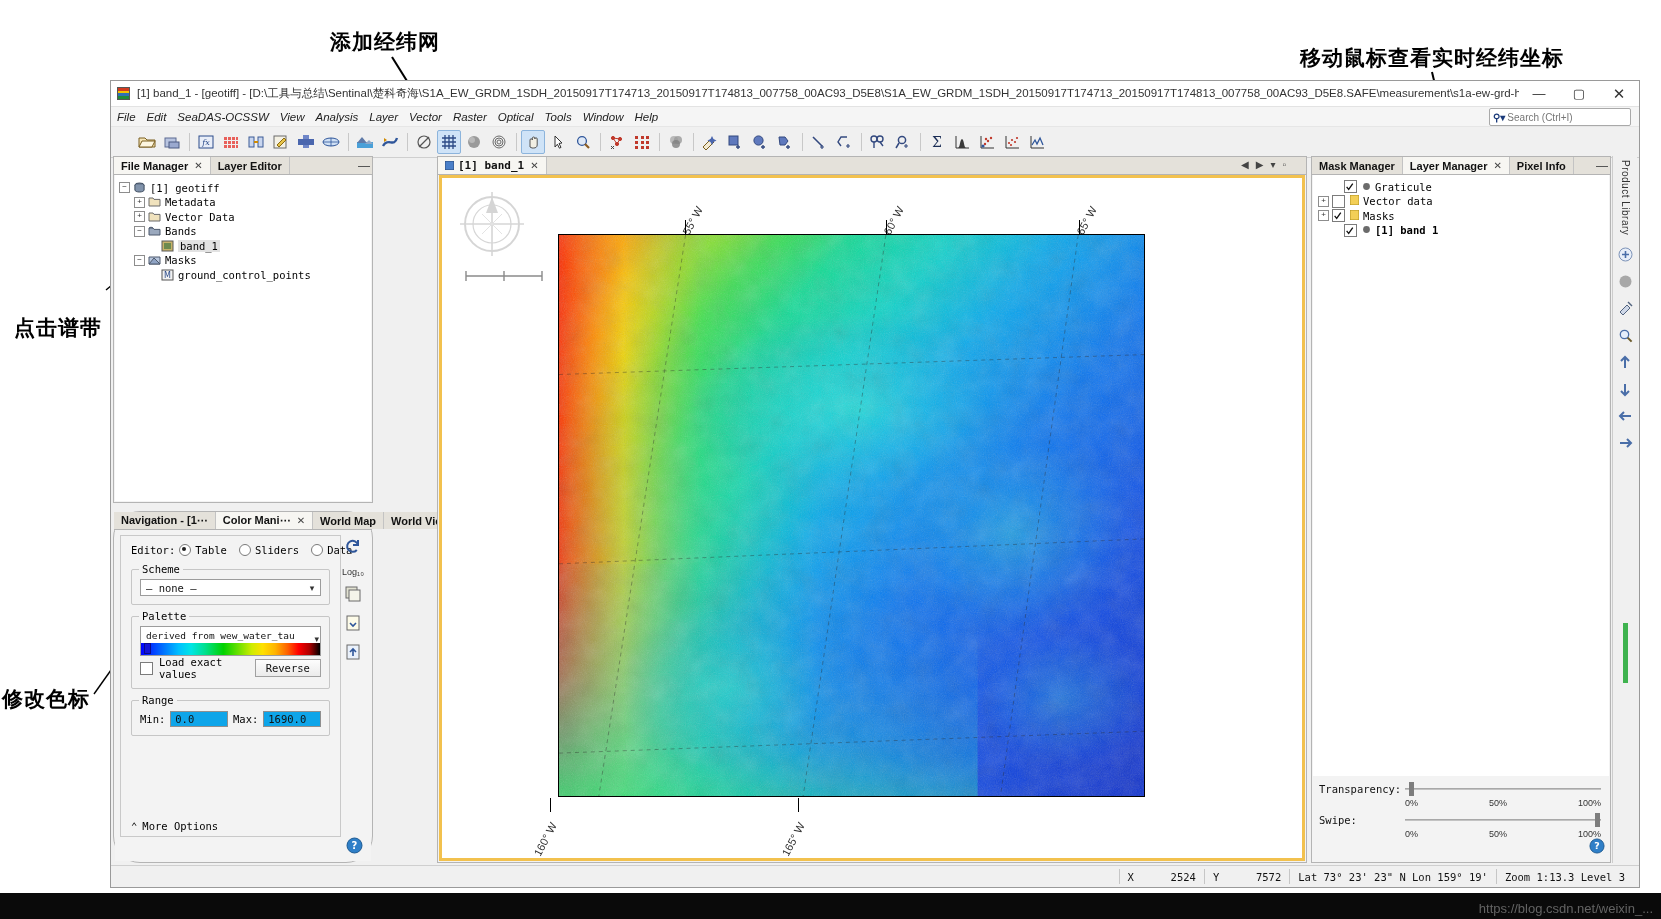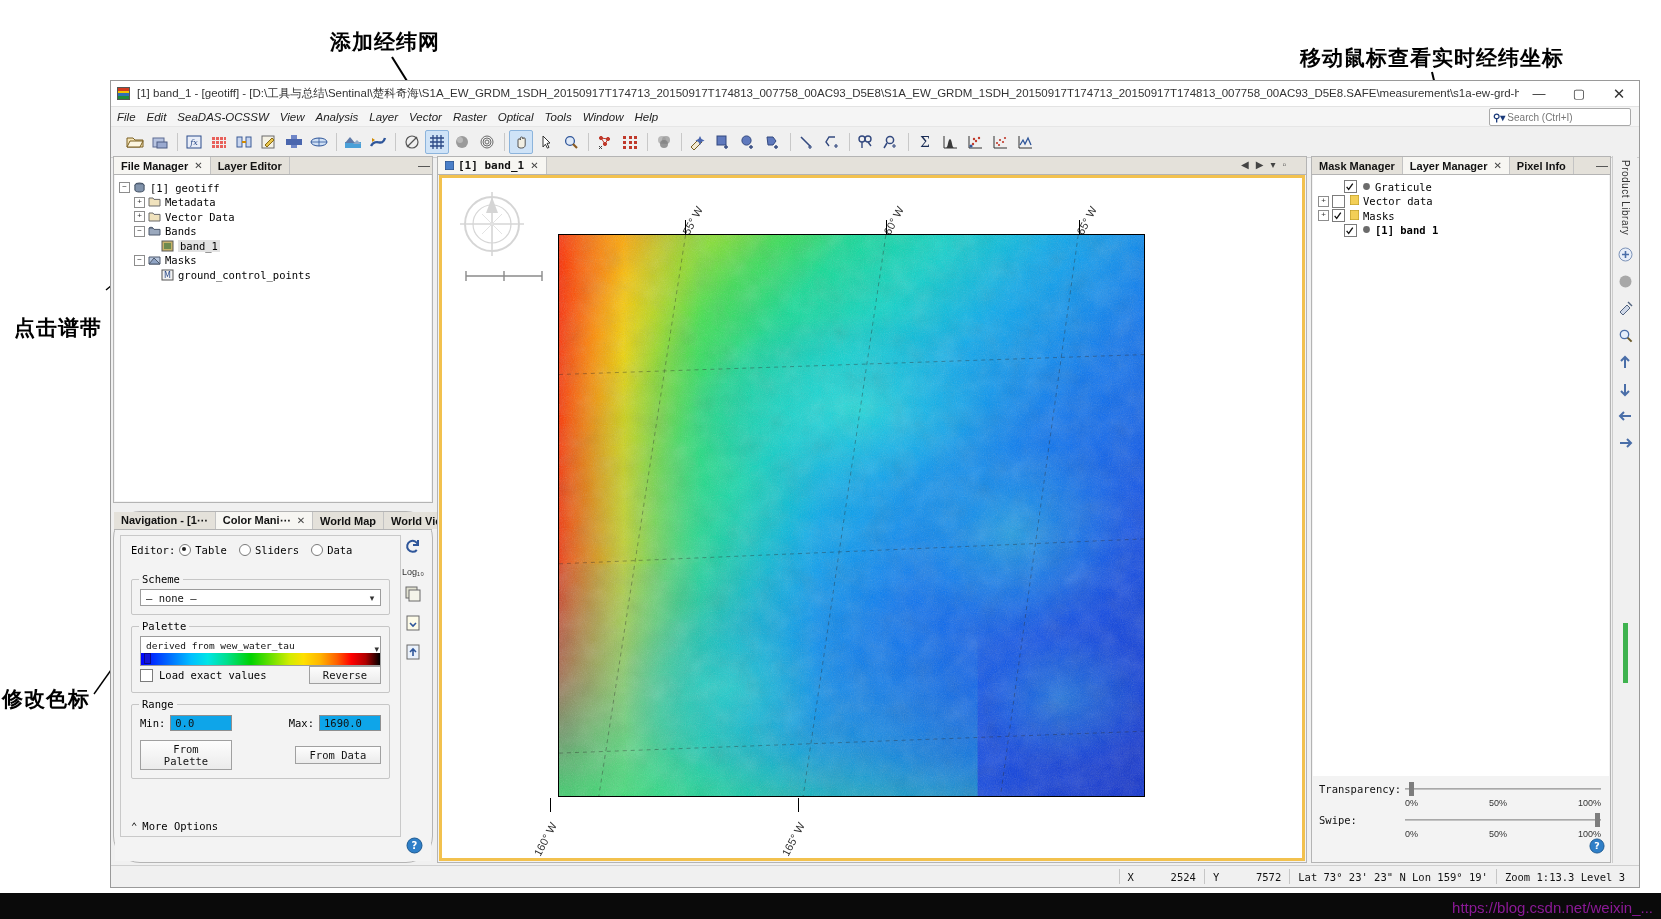--- a/index.html
+++ b/index.html
@@ -36,30 +36,30 @@
   
   #menubar{height:19px;background:#f5f5f5;display:flex;align-items:center;
     padding-left:6px;border-bottom:1px solid #e6e6e6;position:relative;}
   #menubar .mi{font-size:11.5px;color:#222;margin-right:11px;white-space:nowrap;font-style:italic;}
   #searchbox{position:absolute;right:8px;top:1px;width:140px;height:16px;
     border:1px solid #a9a9a9;background:#fff;border-radius:2px;display:flex;align-items:center;}
   #searchbox .sicon{font-size:10px;color:#1a3a7a;margin:0 2px 0 3px;font-weight:bold;}
   #searchbox .stxt{font-size:10px;color:#777;}
   
   #toolbar{height:30px;background:#f0f0f0;display:flex;align-items:center;
-    padding-left:12px;border-bottom:1px solid #cfcfcf;}
+    padding-left:24px;border-bottom:1px solid #cfcfcf;}
   .tb{width:24px;height:24px;margin-right:1px;display:flex;align-items:center;
     justify-content:center;border:1px solid transparent;box-sizing:border-box;border-radius:2px;}
   .tb.on{background:#cfe3f7;border:1px solid #8cb4dc;}
   .tbsep{width:1px;height:18px;background:#c8c8c8;margin:0 4px;}
   .tb svg{display:block;}
   
   #body{position:absolute;left:0;top:75px;right:0;bottom:22px;}
   
-  #leftcol{position:absolute;left:2px;top:0;width:320px;bottom:2px;}
+  #leftcol{position:absolute;left:2px;top:0;width:260px;bottom:2px;}
   .panel{background:#f3f3f3;border:1px solid #b4b4b4;box-sizing:border-box;}
   .tabstrip{height:17px;background:#eceae4;display:flex;align-items:stretch;
     border-bottom:1px solid #b4b4b4;position:relative;}
   .tab{display:flex;align-items:center;padding:0 7px;font-size:11px;color:#111;
     font-weight:bold;border-right:1px solid #c3c3c3;background:#e4e1da;white-space:nowrap;}
   .tab.act{background:#f7f6f2;}
   .tab .x{margin-left:6px;font-size:10px;color:#444;font-weight:normal;}
   .tabfill{flex:1;background:#e4e1da;}
   .minbtn{width:16px;display:flex;align-items:center;justify-content:center;
     font-size:12px;color:#444;background:#e4e1da;}
@@ -74,21 +74,21 @@
     font-family:"Liberation Sans",sans-serif;}
   .exp.blank{border:none;background:none;}
   .ic{width:13px;height:12px;margin-right:4px;flex:none;}
   .sel{background:#e2e2e2;padding:0 2px;}
   
   #colorpanel{position:absolute;left:0;bottom:0;right:0;height:352px;border-radius:27px;}
   #cmbody{position:absolute;left:1px;right:1px;top:18px;bottom:1px;background:#f3f3f3;}
   #cminner{position:absolute;left:5px;top:5px;right:30px;bottom:24px;
     background:#f3f3f3;border:1px solid #c9c9c9;box-sizing:border-box;padding:8px 10px;}
   .mono{font-family:"DejaVu Sans Mono",monospace;}
-  .editorrow{font-size:10.5px;color:#000;display:flex;align-items:center;gap:4px;margin-bottom:23px;}
+  .editorrow{font-size:10.5px;color:#000;display:flex;align-items:center;gap:4px;margin-bottom:13px;}
   .radio{width:10px;height:10px;border:1px solid #7a7a7a;border-radius:50%;
     background:#fff;display:inline-block;position:relative;flex:none;}
   .radio.on::after{content:"";position:absolute;left:2px;top:2px;width:4px;height:4px;
     background:#222;border-radius:50%;}
   .grp{border:1px solid #c6c6c6;border-radius:2px;padding:9px 8px 8px;margin-bottom:11px;position:relative;}
   .grp>.lab{position:absolute;left:7px;top:-7px;background:#f3f3f3;padding:0 3px;
     font-size:10.5px;color:#000;}
   .combo{height:17px;border:1px solid #9c9c9c;background:#fff;display:flex;
     align-items:center;box-sizing:border-box;}
   .combo .cv{flex:1;font-size:10.5px;color:#111;padding-left:5px;white-space:nowrap;overflow:hidden;}
@@ -148,21 +148,21 @@
   #prodlib{writing-mode:vertical-rl;font-size:10px;color:#333;margin-bottom:10px;letter-spacing:.5px;}
   .rbtn{width:18px;height:18px;margin-bottom:9px;display:flex;align-items:center;justify-content:center;}
   
   #statusbar{position:absolute;left:0;right:0;bottom:0;height:21px;background:#f0f0f0;
     border-top:1px solid #cfcfcf;display:flex;align-items:center;justify-content:flex-end;
     font-family:"DejaVu Sans Mono",monospace;font-size:10.5px;color:#111;}
   .scell{padding:0 8px;border-left:1px solid #c6c6c6;height:15px;display:flex;align-items:center;
     white-space:nowrap;}
   
   #taskbar{position:absolute;left:0;bottom:0;width:1661px;height:26px;background:#0a0a0a;}
-  #watermark{position:absolute;right:8px;bottom:3px;font-size:15px;color:#a21caf;
+  #watermark{position:absolute;right:8px;bottom:3px;font-size:13px;color:#737373;
     font-family:"Liberation Sans",sans-serif;opacity:.85;}
 </style>
 </head>
 <body>
 
 <div class="abs annot" style="left:330px;top:28px;">添加经纬网</div>
 <svg class="abs" style="left:390px;top:55px;" width="30" height="40">
   <line x1="2" y1="2" x2="22" y2="34" stroke="#000" stroke-width="2"></line>
   <polygon points="22,38 17,27 27,28" fill="#000"></polygon>
 </svg>
@@ -615,24 +615,20 @@
               </div>
             </div>
 
             <div class="grp" style="padding-top:10px">
               <span class="lab mono">Range</span>
               <div class="fieldrow mono">
                 <span>Min:</span>
                 <div class="tinput" style="width:62px">0.0</div>
                 <span style="margin-left:auto">Max:</span>
                 <div class="tinput" style="width:62px">1690.0</div>
-              </div>
-              <div class="fieldrow" style="margin-top:9px">
-                <div class="btn" style="width:92px">From Palette</div>
-                <div class="btn" style="width:86px;margin-left:auto">From Data</div>
               </div>
             </div>
 
             <div id="moreopts" class="mono">
               <span>⌃</span>
               <span>More Options</span>
             </div>
           </div>
 
           <div id="cmside">

